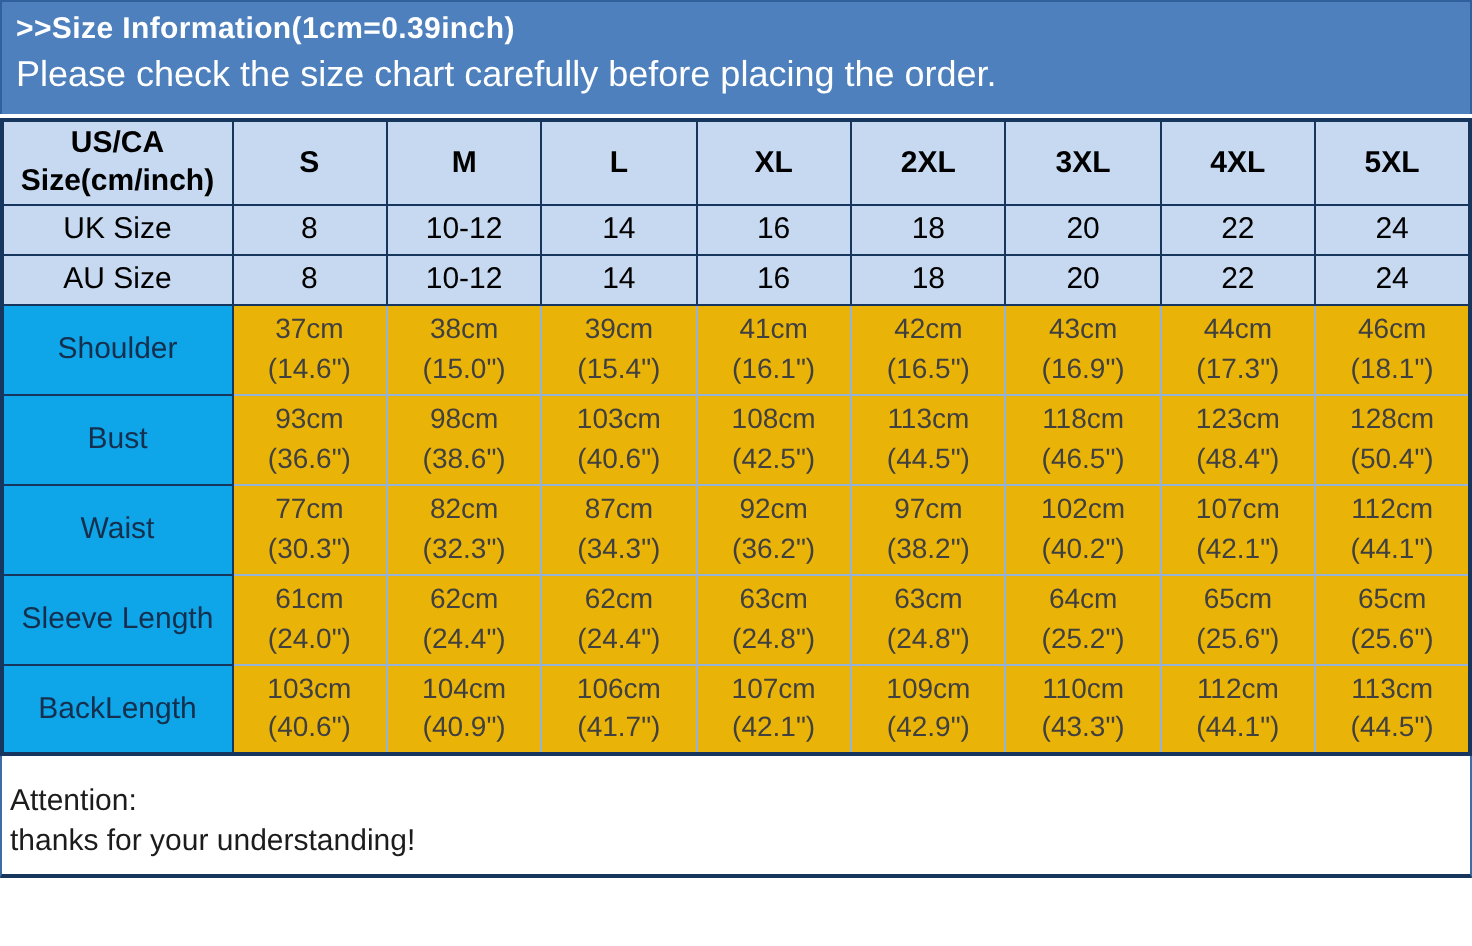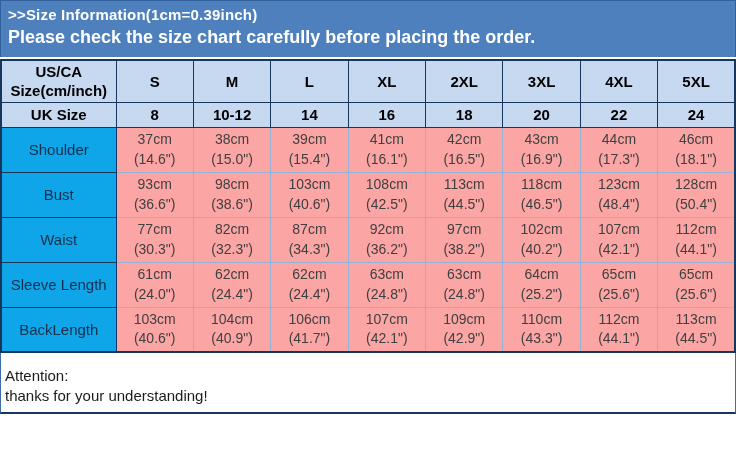--- a/index.html
+++ b/index.html
@@ -20,21 +20,21 @@
     border-bottom: none;
   }
   .title {
     font-size: 15px;
     font-weight: bold;
     padding: 5px 0 1px 7px;
     letter-spacing: 0.2px;
   }
   .banner {
     font-size: 18px;
-    font-weight: bold;
+    font-weight: normal;
     padding: 3px 0 9px 7px;
   }
 
   table.size-table {
     width: 736px;
     border-collapse: collapse;
     table-layout: fixed;
     margin-top: 2px;
     border: 2px solid #17365d;
     padding-left: 27px;
@@ -51,26 +51,26 @@
     font-size: 15px;
     font-weight: bold;
     color: #000000;
     height: 42px;
   }
   .size-table thead th.corner { line-height: 1.3; }
   .size-table tr.size-row th, .size-table tr.size-row td {
     background: #c6d9f0;
     border: 1px solid #17365d;
     font-size: 15px;
-    font-weight: bold;
+    font-weight: normal;
     color: #000000;
     height: 25px;
   }
   .size-table tr.measure-row td {
-    background: #fca5a5;
+    background: #eab308;
     border: 1px solid #95b3d7;
     font-size: 14px;
     color: #404040;
     height: 45px;
     line-height: 1.4;
   }
   .size-table tr.measure-row th.rowlabel-blue {
     background: #0ea5e9;
     border: 1px solid #17365d;
     color: #14304e;
@@ -133,20 +133,31 @@
           <th>UK Size</th>
           <td>8</td>
           <td>10-12</td>
           <td>14</td>
           <td>16</td>
           <td>18</td>
           <td>20</td>
           <td>22</td>
           <td>24</td>
         </tr>
+        <tr class="size-row">
+          <th>AU Size</th>
+          <td>8</td>
+          <td>10-12</td>
+          <td>14</td>
+          <td>16</td>
+          <td>18</td>
+          <td>20</td>
+          <td>22</td>
+          <td>24</td>
+        </tr>
         <tr class="measure-row">
           <th class="rowlabel-blue">Shoulder</th>
           <td>
             <div>37cm</div>
             <div>(14.6")</div>
           </td>
           <td>
             <div>38cm</div>
             <div>(15.0")</div>
           </td>

